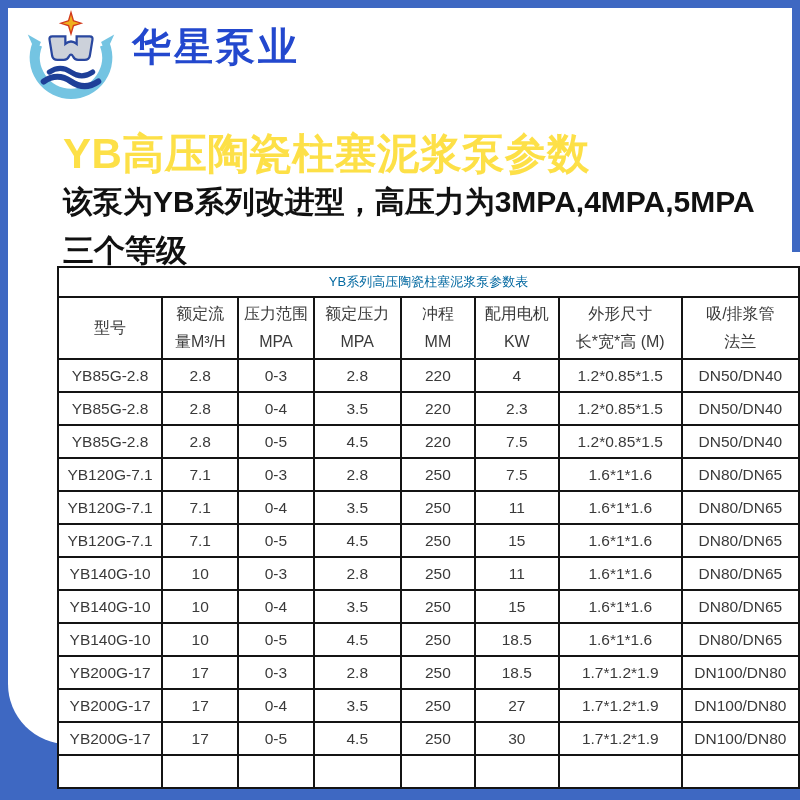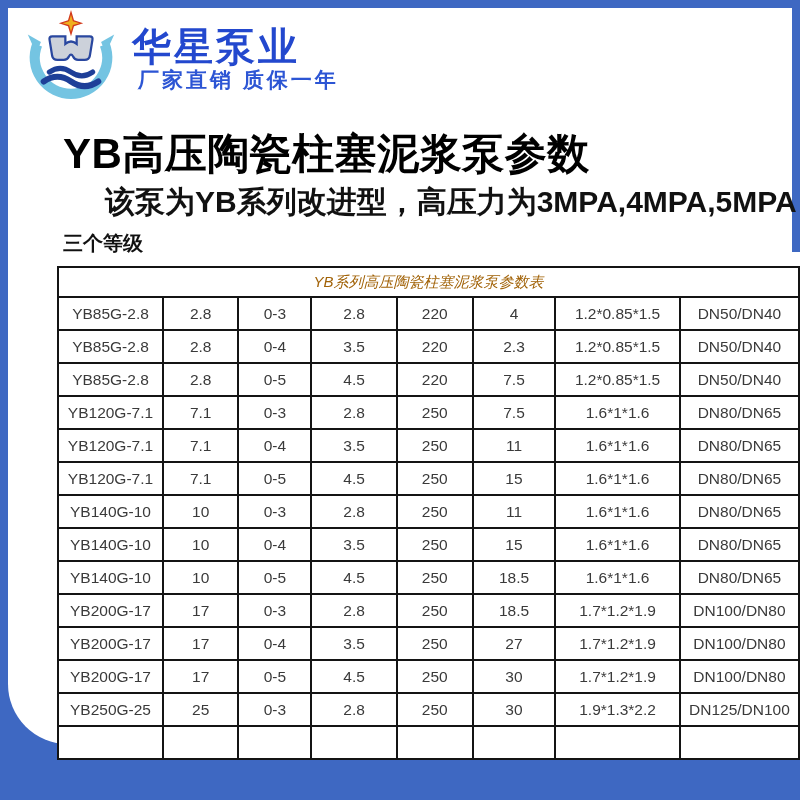--- a/index.html
+++ b/index.html
@@ -37,52 +37,51 @@
   }
   .brand-tagline {
     position: absolute; left: 138px; top: 66px;
     font-size: 21px; font-weight: 700; color: #2c55d4;
     letter-spacing: 3px; white-space: nowrap;
   }
 
   
   .title {
     position: absolute; left: 63px; top: 126px;
-    font-size: 42px; font-weight: 800; color: #000000;
+    font-size: 42px; font-weight: 800; color: #fde047;
     letter-spacing: 0.5px; white-space: nowrap;
   }
   .subtitle {
     position: absolute; left: 63px; top: 182px;
     font-size: 30px; font-weight: 700; color: #111;
     white-space: nowrap;
-    margin-left: 42px;
   }
   .subtitle2 {
     position: absolute; left: 63px; top: 230px;
-    font-size: 20px; font-weight: 700; color: #111;
+    font-size: 31px; font-weight: 700; color: #111;
     white-space: nowrap;
   }
 
   
   table.spec {
     position: absolute; left: 57px; top: 266px;
     border-collapse: collapse;
     table-layout: fixed;
     background: #fff;
     color: #3c3c3c;
   }
   table.spec td {
     border: 2px solid #141414;
     text-align: center;
     vertical-align: middle;
     padding: 0 2px;
     overflow: hidden;
     white-space: nowrap;
   }
-  td.cap { height: 28px; font-size: 15px; color: #a16207; font-style: italic; }
+  td.cap { height: 28px; font-size: 13px; color: #0369a1; }
   tr.hdr td { height: 60px; font-size: 16px; line-height: 1.75; color: #3a3a3a; }
   tr.datarow td { height: 31px; font-size: 15.5px; color: #3a3a3a; }
 
   .c0 { width: 106px; } .c1 { width: 79px; } .c2 { width: 76px; }
   .c3 { width: 90px; }  .c4 { width: 79px; } .c5 { width: 86px; }
   .c6 { width: 127px; } .c7 { width: 120px; }
 </style>
 </head>
 <body>
 
@@ -100,41 +99,50 @@
     <path d="M18 34 L4 26 L13 46 Z" fill="#74c4e2"></path>
     <path d="M82 34 L96 26 L87 46 Z" fill="#74c4e2"></path>
 
     <path d="M30 28 L44 28 L44 36 Q50 31 56 36 L56 28 L70 28 Q73.5 28 72.8 31.8 L70 49 Q69.2 53 64.5 53 L57.5 53 Q53.8 53 52.2 49.5 Q50 45.5 47.8 49.5 Q46.2 53 42.5 53 L35.5 53 Q30.8 53 30 49 L27.2 31.8 Q26.5 28 30 28 Z" fill="#ccd1da" stroke="#29479f" stroke-width="2.4"></path>
 
     <path d="M27 66 Q38.5 58 50 66 T73 66" fill="none" stroke="#1e3f98" stroke-width="5.5" stroke-linecap="round"></path>
     <path d="M21 76 Q35.5 66 50 76 T79 76" fill="none" stroke="#1e3f98" stroke-width="6.5" stroke-linecap="round"></path>
   </svg>
 
   <div class="brand-name">华星泵业</div>
-  <div class="brand-tagline">厂家直销 质保一年</div>
 
   <div class="title">YB高压陶瓷柱塞泥浆泵参数</div>
   <div class="subtitle">该泵为YB系列改进型，高压力为3MPA,4MPA,5MPA</div>
   <div class="subtitle2">三个等级</div>
 
   <table class="spec">
     <colgroup>
       <col class="c0">
         <col class="c1">
         <col class="c2">
         <col class="c3">
       <col class="c4">
         <col class="c5">
         <col class="c6">
         <col class="c7">
     </colgroup>
     <tbody>
         <tr>
           <td colspan="8" class="cap">YB系列高压陶瓷柱塞泥浆泵参数表</td>
         </tr>
+        <tr class="hdr">
+          <td>型号</td>
+          <td>额定流<br>量M³/H</td>
+          <td>压力范围<br>MPA</td>
+          <td>额定压力<br>MPA</td>
+          <td>冲程<br>MM</td>
+          <td>配用电机<br>KW</td>
+          <td>外形尺寸<br>长*宽*高 (M)</td>
+          <td>吸/排浆管<br>法兰</td>
+        </tr>
         <tr class="datarow">
           <td>YB85G-2.8</td>
           <td>2.8</td>
           <td>0-3</td>
           <td>2.8</td>
           <td>220</td>
           <td>4</td>
           <td>1.2*0.85*1.5</td>
           <td>DN50/DN40</td>
         </tr>
@@ -242,30 +250,20 @@
           <td>YB200G-17</td>
           <td>17</td>
           <td>0-5</td>
           <td>4.5</td>
           <td>250</td>
           <td>30</td>
           <td>1.7*1.2*1.9</td>
           <td>DN100/DN80</td>
         </tr>
         <tr class="datarow">
-          <td>YB250G-25</td>
-          <td>25</td>
-          <td>0-3</td>
-          <td>2.8</td>
-          <td>250</td>
-          <td>30</td>
-          <td>1.9*1.3*2.2</td>
-          <td>DN125/DN100</td>
-        </tr>
-        <tr class="datarow">
           <td></td>
           <td></td>
           <td></td>
           <td></td>
           <td></td>
           <td></td>
           <td></td>
           <td></td>
         </tr>
       </tbody>

